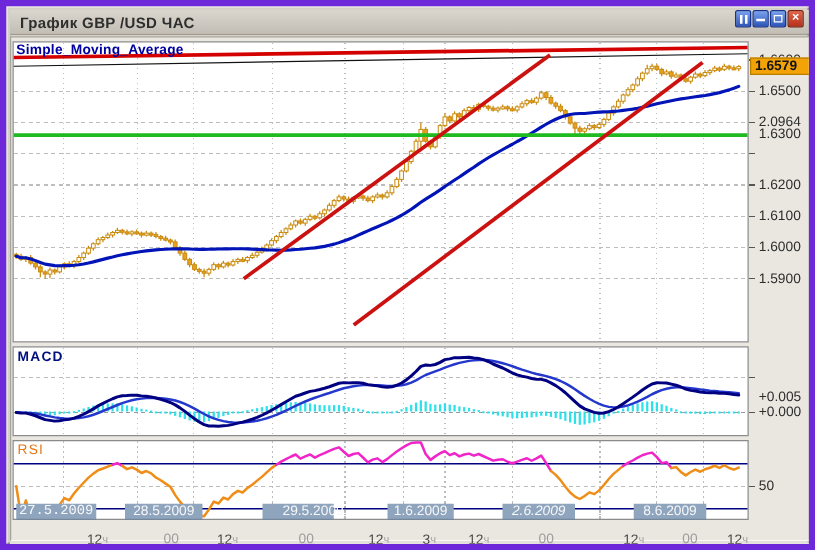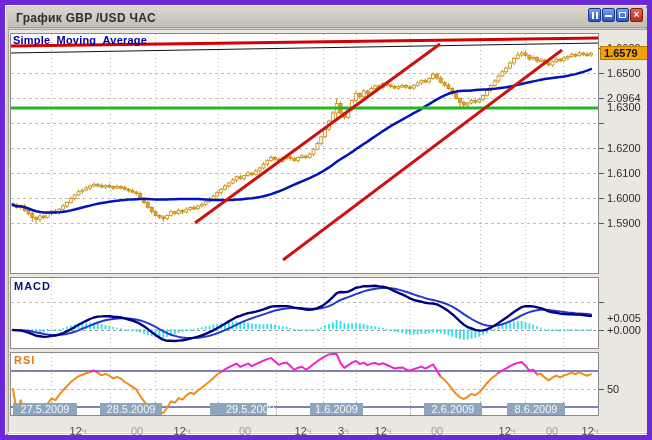--- a/index.html
+++ b/index.html
@@ -22,21 +22,21 @@
   .statusbar{position:absolute;left:3px;top:429px;width:646px;height:8px;background:#dfdcd5;
     border-top:1px solid #fdfcf8;}
   .pane{position:absolute;background:#ffffff;border:1px solid #8a8a8a;}
   .pane-main{left:5px;top:28px;width:589px;height:241px;}
   .pane-macd{left:5px;top:272px;width:589px;height:72px;}
   .pane-rsi{left:5px;top:347px;width:589px;height:64px;}
   svg.overlay{position:absolute;left:0;top:0;pointer-events:none;z-index:4;}
   .lbl{position:absolute;z-index:5;font-size:11px;line-height:13px;white-space:nowrap;}
   .sma-label{left:8px;top:29px;color:#0000a0;font-weight:700;letter-spacing:.2px;z-index:5;}
   .macd-label{left:9px;top:275px;color:#001080;font-weight:700;letter-spacing:1px;z-index:5;}
-  .rsi-label{left:9px;top:349px;color:#e5791a;font-weight:700;letter-spacing:1px;z-index:5;text-align:right;}
+  .rsi-label{left:9px;top:349px;color:#e5791a;font-weight:400;letter-spacing:1px;z-index:5;text-align:right;}
   .pricelabel{left:602px;color:#2c2c2c;}
   .curbadge{left:595px;top:41px;width:51px;height:14px;background:#f4a306;border:1px solid #b97d00;
     color:#141414;font-weight:700;font-size:11px;line-height:12px;padding-left:3px;z-index:6;}
   .datebadge{top:398px;height:13px;background:#8fa5bd;color:#f6f7f9;font-size:11px;line-height:13px;
     text-align:center;z-index:6;border-bottom:1px solid #75879a;}
   .timetick{top:420px;color:#4c4c4c;z-index:5;margin-left:25px;}
   .timetick.muted{color:#9c9c9c;text-decoration:underline;}
   .timetick .suf{font-size:9px;color:#a8a8a8;vertical-align:1px;}
 </style>
 </head>
@@ -932,25 +932,25 @@
     <span class="lbl pricelabel" style="top: 62px;">1.6500</span>
     <span class="lbl pricelabel" style="top: 87px;">2.0964</span>
     <span class="lbl pricelabel" style="top: 96px;">1.6300</span>
     <span class="lbl pricelabel" style="top: 137px;">1.6200</span>
     <span class="lbl pricelabel" style="top: 162px;">1.6100</span>
     <span class="lbl pricelabel" style="top: 187px;">1.6000</span>
     <span class="lbl pricelabel" style="top: 212px;">1.5900</span>
     <span class="lbl pricelabel" style="top: 275px; margin-top: 32px;">+0.005</span>
     <span class="lbl pricelabel" style="top: 319px;">+0.000</span>
     <span class="lbl pricelabel" style="top: 378px;">50</span>
-    <span class="lbl datebadge" style="left: 8px; width: 64px;">27.5.2009</span>
+    <span class="lbl datebadge" style="left: 8px; width: 64px; font-family: Liberation Mono, monospace;">27.5.2009</span>
     <span class="lbl datebadge" style="left: 95px; width: 62px;">28.5.2009</span>
     <span class="lbl datebadge" style="left: 205px; width: 57px; padding-left: 16px;">29.5.2009</span>
     <span class="lbl datebadge" style="left: 305px; width: 53px;">1.6.2009</span>
-    <span class="lbl datebadge" style="left: 419px; width: 58px;">2.6.2009</span>
+    <span class="lbl datebadge" style="left: 397px; width: 58px; font-style: italic;">2.6.2009</span>
     <span class="lbl datebadge" style="left: 502px; width: 58px;">8.6.2009</span>
     <span class="lbl timetick" style="left: 36px; width: 24px; text-align: center;">12<span class="suf">ч</span></span>
     <span class="lbl timetick muted" style="left: 95px; width: 24px; text-align: center;">00</span>
     <span class="lbl timetick" style="left: 140px; width: 24px; text-align: center;">12<span class="suf">ч</span></span>
     <span class="lbl timetick muted" style="left: 203px; width: 24px; text-align: center;">00</span>
     <span class="lbl timetick" style="left: 261px; width: 24px; text-align: center;">12<span class="suf">ч</span></span>
     <span class="lbl timetick" style="left: 308px; width: 24px; ">3<span class="suf">ч</span></span>
     <span class="lbl timetick" style="left: 341px; width: 24px; text-align: center;">12<span class="suf">ч</span></span>
     <span class="lbl timetick muted" style="left: 395px; width: 24px; text-align: center;">00</span>
     <span class="lbl timetick" style="left: 465px; width: 24px; text-align: center;">12<span class="suf">ч</span></span>

